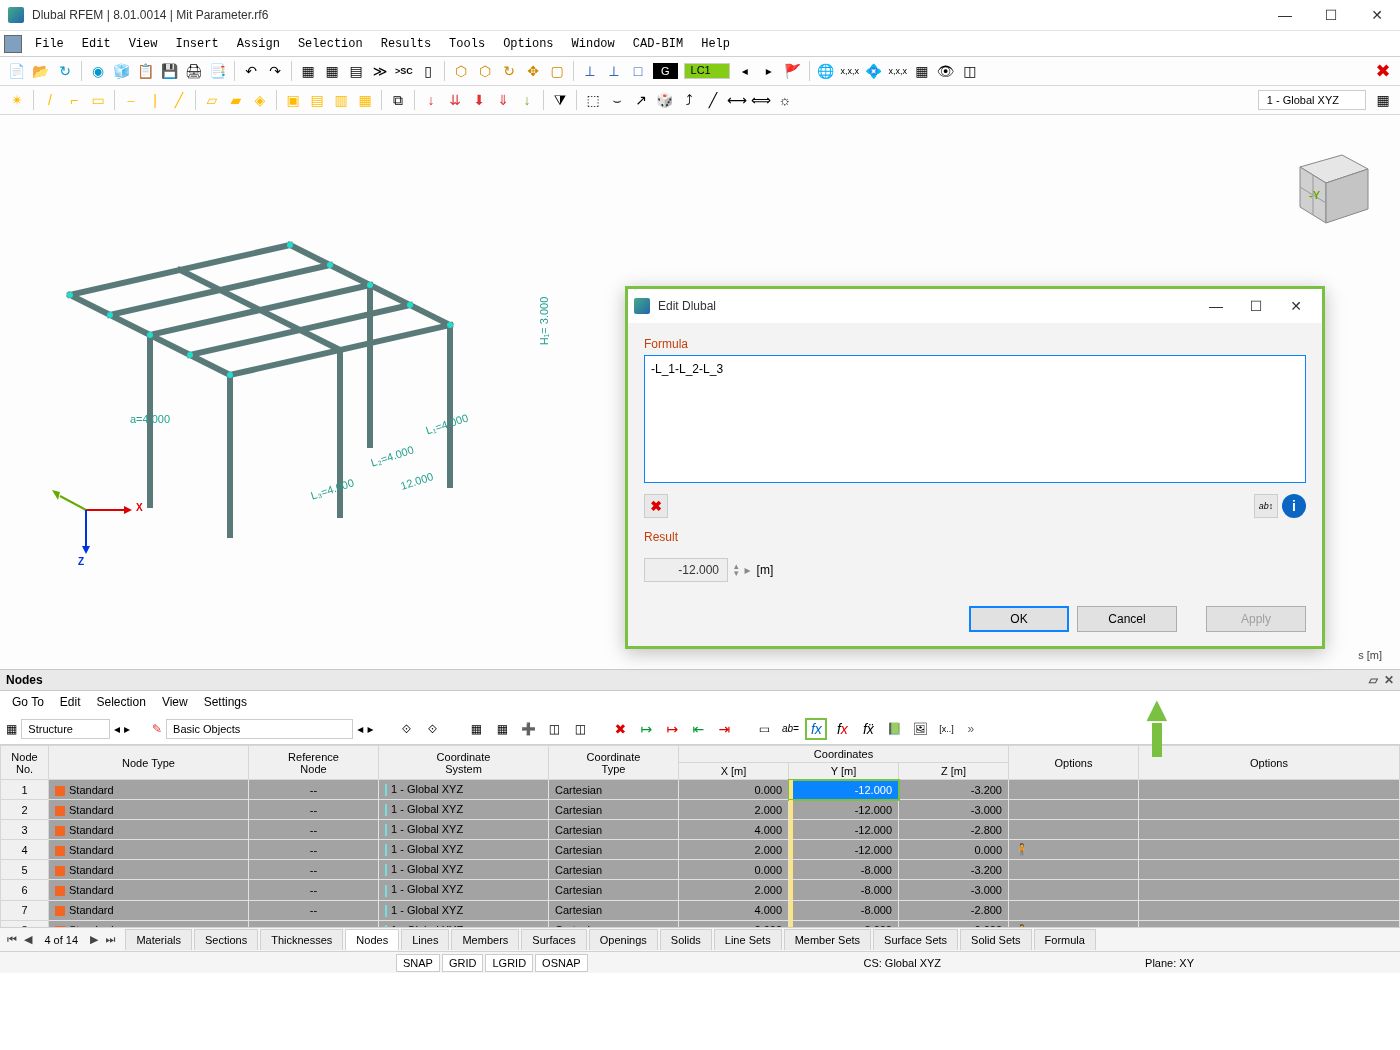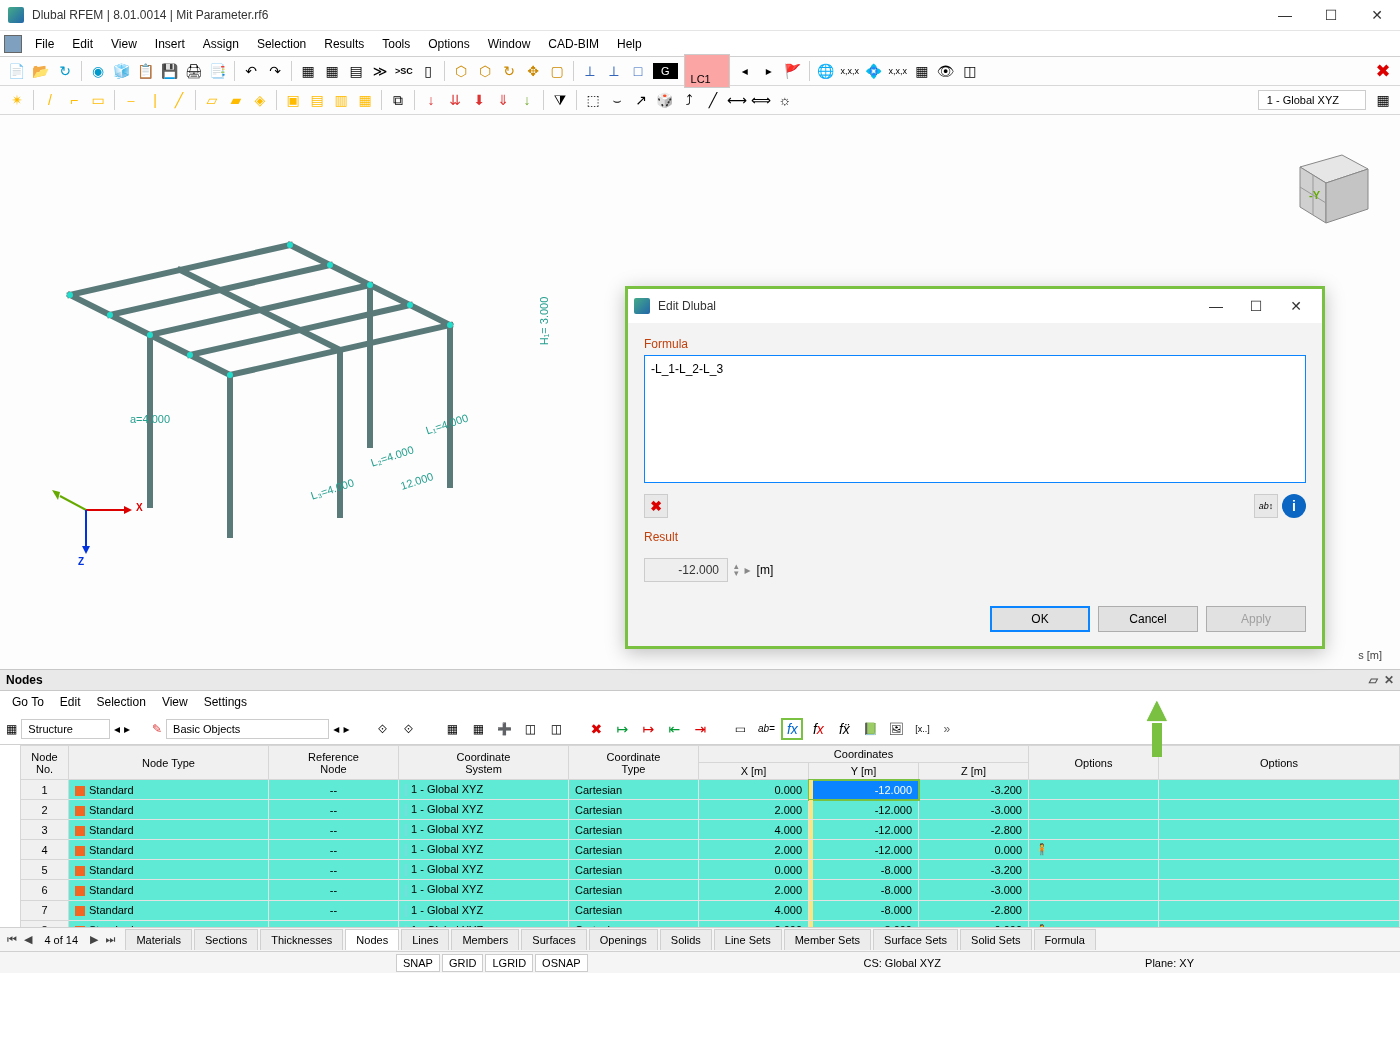--- a/index.html
+++ b/index.html
@@ -3,47 +3,47 @@
 <meta charset="utf-8">
 <style>
 * { margin:0; padding:0; box-sizing:border-box; font-family:"Segoe UI",Tahoma,sans-serif; }
 body { width:1400px; height:1050px; background:#fff; color:#000; font-size:12px; overflow:hidden; position:relative; }
 .titlebar { height:31px; background:#fff; display:flex; align-items:center; padding:0 0 0 8px; border-bottom:1px solid #e5e5e5; }
 .titlebar .logo { width:16px; height:16px; background:linear-gradient(135deg,#4a8,#26a); border-radius:2px; margin-right:8px; }
 .titlebar .title { flex:1; color:#333; font-size:12px; }
 .titlebar .ctrls { display:flex; }
 .titlebar .ctrls div { width:46px; height:31px; display:flex; align-items:center; justify-content:center; color:#333; font-size:14px; cursor:pointer; }
 .menubar { height:26px; display:flex; align-items:center; padding:0 2px; border-bottom:1px solid #d0d0d0; background:#fff; }
-.menubar .mi { padding:4px 9px; cursor:pointer; }
+.menubar .mi { padding:4px 9px; cursor:pointer;font-family:Liberation Mono, monospace; }
 .menubar .appicon { width:18px; height:18px; background:#80a0c0; margin:0 4px 0 2px; border:1px solid #666; }
 .toolbar { height:29px; display:flex; align-items:center; padding:2px 6px; background:#fdfdfd; border-bottom:1px solid #d8d8d8; gap:2px; }
 .toolbar .sep { width:1px; height:20px; background:#d0d0d0; margin:0 3px; }
 .tbtn { width:22px; height:22px; display:flex; align-items:center; justify-content:center; cursor:pointer; border:1px solid transparent; }
 .tbtn svg, .tbtn span { font-size:14px; }
 .lcbox { background:#000; color:#fff; padding:2px 8px; font-size:11px; margin:0 2px; }
-.lcsel { background:#fca5a5; border:1px solid #ccc; padding:18px 18px 2px 6px; font-size:11px; margin:0 2px; }
+.lcsel { background:#84cc16; border:1px solid #ccc; padding:0 18px 2px 6px; font-size:11px; margin:0 2px; }
 .coord-sel { background:#fff; border:1px solid #ccc; padding:3px 26px 3px 8px; font-size:11px; margin-left:auto; margin-right:4px; }
 .viewport { height:554px; background:#fdfdfd; position:relative; overflow:hidden; }
 .dots { position:absolute; inset:0;
  background-image:radial-gradient(#b0b0b0 0.5px, transparent 0.5px);
  background-size:24px 24px; background-position:4px 130px; opacity:.7; }
 .model { position:absolute; left:30px; top:120px; width:520px; height:330px; }
 .dim-label { position:absolute; color:#249f8e; font-size:11px; }
 .axes-small { position:absolute; }
 .axes-small .axl { position:absolute; font-size:10px; font-weight:bold; }
 .cube { position:absolute; right:28px; top:34px; width:90px; height:80px; }
 .unit-label { position:absolute; right:18px; bottom:8px; color:#444; font-size:11px; }
 .panel-hdr { height:22px; background:#e9e9e9; display:flex; align-items:center; padding:0 6px; border-top:1px solid #c8c8c8; border-bottom:1px solid #c8c8c8; font-weight:bold; }
 .panel-hdr .ctrls { margin-left:auto; color:#555; display:flex; gap:6px; font-size:12px; }
 .panel-menu { height:22px; display:flex; align-items:center; padding:0 4px; }
 .panel-menu .mi { padding:3px 8px; cursor:pointer; }
 .panel-tool { height:32px; display:flex; align-items:center; padding:2px 6px; gap:4px; border-bottom:1px solid #d0d0d0; }
 .panel-tool .sel { border:1px solid #ccc; padding:3px 36px 3px 6px; background:#fff; font-size:11px; }
 .panel-tool .fx-active { border:2px solid #7ac142; padding:1px 3px; }
-.grid-wrap { height:182px; overflow:auto; background:#5eead4;margin-left:20px; }
+.grid-wrap { height:182px; overflow:auto; background:#a3a3a3; }
 table.datagrid { border-collapse:collapse; width:100%; font-size:11px; }
 table.datagrid th { background:#f0f0f0; border:1px solid #d6d6d6; padding:2px 4px; font-weight:normal; text-align:center; }
 table.datagrid td { border:1px solid #e2e2e2; padding:3px 6px; white-space:nowrap; }
 table.datagrid td.rowh { background:#f0f0f0; text-align:center; border:1px solid #d6d6d6; width:48px; }
 table.datagrid td.num { text-align:right; }
 .sqr-orange { display:inline-block; width:10px; height:10px; background:#f26522; margin-right:4px; vertical-align:middle; }
 .sqr-cyan { display:inline-block; width:2px; height:12px; background:#7dd; margin-right:4px; vertical-align:middle; }
 .ycell-fm { position:relative; }
 .ycell-fm::before { content:""; position:absolute; left:0; top:0; bottom:0; width:4px; background:#ffe57f; }
 .selected-cell { background:#0a84ff !important; color:#fff; outline:2px solid #7ac142; outline-offset:-1px; }
@@ -65,21 +65,21 @@
 .dlg-tools { display:flex; margin-top:8px; }
 .dlg-tools .l, .dlg-tools .r { display:flex; gap:4px; }
 .dlg-tools .r { margin-left:auto; }
 .tool-ico { width:24px; height:24px; display:flex; align-items:center; justify-content:center; background:#e8e8e8; border:1px solid #ccc; font-size:14px; cursor:pointer; }
 .dlg-res { display:flex; align-items:center; gap:6px; margin-top:14px; }
 .dlg-res .val { border:1px solid #ccc; background:#eee; padding:4px 8px; width:84px; text-align:right; font-size:12px; color:#333; }
 .dlg-res .spin { font-size:9px; color:#888; line-height:7px; }
 .dlg-foot { padding:14px 16px; display:flex; gap:8px; justify-content:flex-end; background:#f3f3f3; }
 .dlg-foot button { width:100px; height:26px; font-size:12px; background:#e1e1e1; border:1px solid #adadad; cursor:pointer; }
 .dlg-foot button.primary { border:2px solid #0a84ff; background:#e1e1e1; }
-.dlg-foot button:disabled { color:#a0a0a0; }
+.dlg-foot button:disabled { color:#a0a0a0;margin-left:21px; }
 .arrow-up { position:absolute; left:1140px; top:690px; color:#7ac142; font-size:34px; text-shadow:0 0 1px #5a2; }
 </style>
 </head>
 <body>
 
 <div class="titlebar">
   <div class="logo"></div>
   <div class="title">Dlubal RFEM | 8.01.0014 | Mit Parameter.rf6</div>
   <div class="ctrls">
     <div>—</div>
@@ -399,21 +399,21 @@
       <div class="mi">Settings</div>
     </div>
 </div>
 <div class="panel-tool">
   <span>▦</span>
   <div class="sel">Structure</div>
   <span>◂</span>
   <span>▸</span>
   <div style="width:14px"></div>
   <span style="color:#d33">✎</span>
-  <div class="sel" style="padding-right:88px">Basic Objects</div>
+  <div class="sel" style="padding-right:112px">Basic Objects</div>
   <span>◂</span>
   <span>▸</span>
   <div style="width:14px"></div>
   <div class="tbtn">⟐</div>
   <div class="tbtn">⟐</div>
   <div style="width:14px"></div>
   <div class="tbtn">▦</div>
   <div class="tbtn">▦</div>
   <div class="tbtn">➕</div>
   <div class="tbtn">◫</div>

